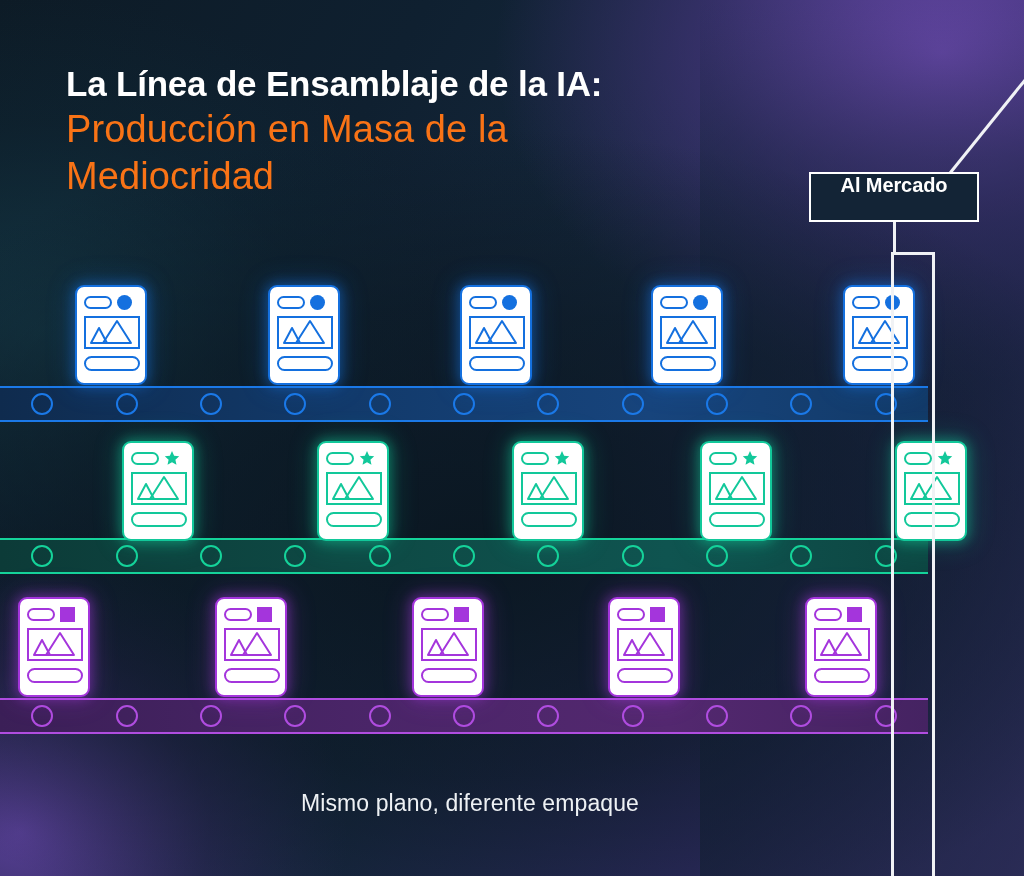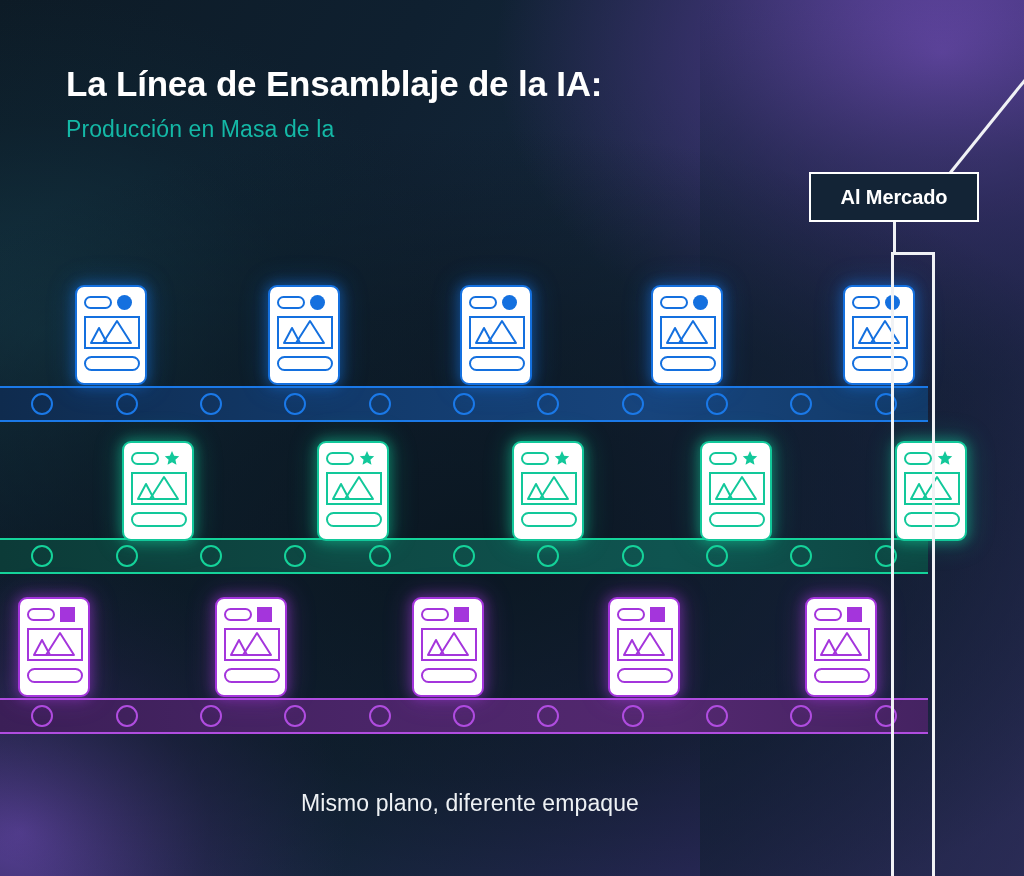--- a/index.html
+++ b/index.html
@@ -42,21 +42,21 @@
   
   #headline {
     position:absolute; left:66px; top:62px; width:800px;
     z-index:40;
   }
   .title-line-1 {
     font-size:35px; font-weight:bold; color:#ffffff;
     letter-spacing:-0.2px; line-height:44px; white-space:nowrap;
   }
   .title-line-2, .title-line-3 {
-    font-size:23px; font-weight:normal; color:#14b8a6;
+    font-size:38px; font-weight:normal; color:#f97316;
     letter-spacing:0.1px; line-height:47px; white-space:nowrap;
   }
 
   
   .route-line { position:absolute; background:#f0f2f5; z-index:34; }
 
   #route-diagonal {
     position:absolute; left:936px; top:40px; width:120px; height:150px;
     z-index:34; pointer-events:none;
   }
@@ -70,21 +70,21 @@
   #route-outer-v  { left:932px; top:252px;  width:3px;  height:624px; }
   
   #route-inner-v  { left:891px; top:252px;  width:3px;  height:624px; }
 
   
   #market-label {
     position:absolute; left:809px; top:172px;
     width:170px; height:50px;
     border:2px solid #ffffff;
     background:#132436;
-    display:flex; align-items:center; justify-content:center;
+    display:flex; align-items:flex-start; justify-content:center;
     z-index:46;
   }
   #market-label .lbl {
     color:#ffffff; font-size:20px; font-weight:bold; letter-spacing:-0.1px;
     white-space:nowrap;
   }
 
   
   .belt { position:absolute; left:0; z-index:20; }
 
@@ -172,20 +172,21 @@
 
 <div id="stage">
 
   <div class="bg-base"></div>
   <div class="bg-dark-veil"></div>
   <div class="bg-right-panel"></div>
 
   <div id="headline">
     <div class="title-line-1">La Línea de Ensamblaje de la IA:</div>
     <div class="title-line-2">Producción en Masa de la</div>
+    <div class="title-line-3">Mediocridad</div>
   </div>
 
   <div id="route-diagonal">
     <svg width="120" height="150" viewBox="0 0 120 150">
       <line x1="2" y1="148" x2="110" y2="14" stroke="#f0f2f5" stroke-width="3"></line>
     </svg>
   </div>
   <div class="route-line" id="route-stem-v"></div>
   <div class="route-line" id="route-elbow-h"></div>
   <div class="route-line" id="route-outer-v"></div>

